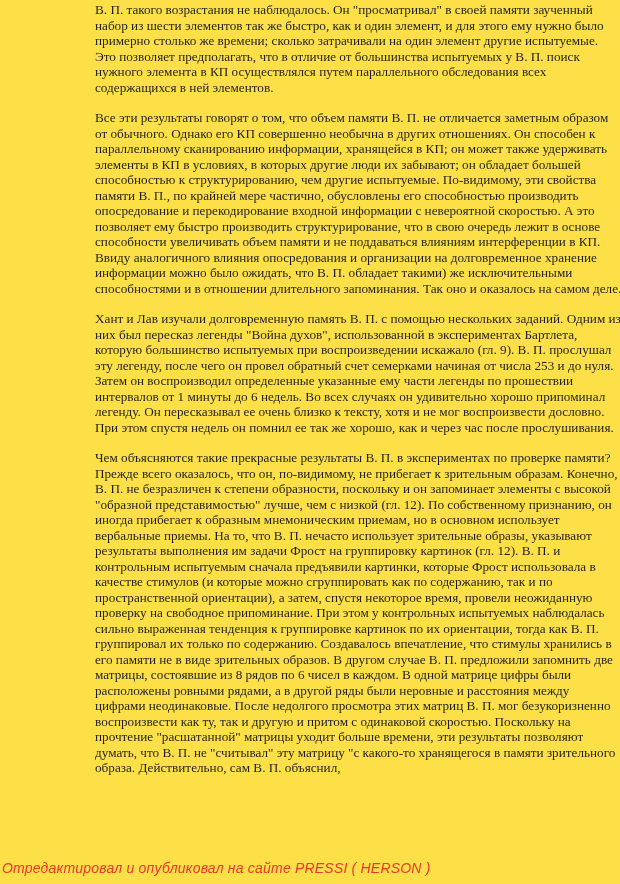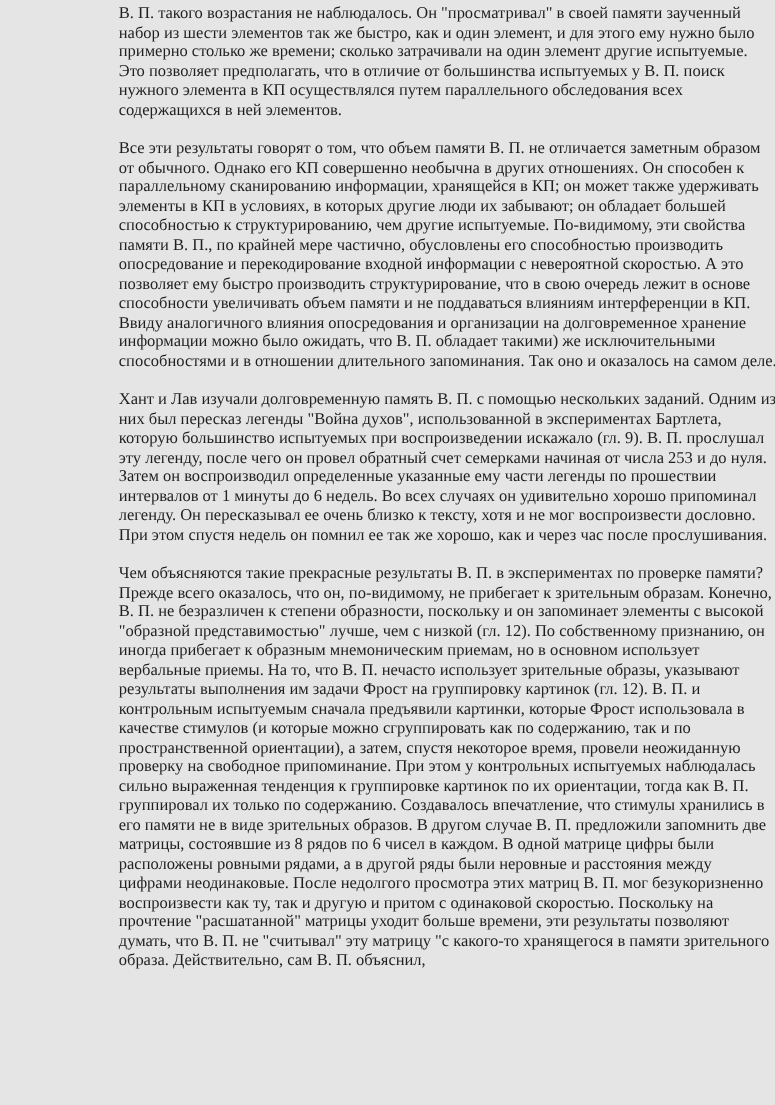--- a/index.html
+++ b/index.html
@@ -40,20 +40,21 @@
     font-family: "Liberation Sans", sans-serif;
     font-style: italic;
     font-size: 14px;
     letter-spacing: 0.2px;
     white-space: nowrap;
   }
 </style>
 </head>
 <body>
 
-<div class="page" style="background: #e5e5e5;">
+<div class="page" style="background: #fde047;">
   <div class="text-column" style="color: rgb(31, 31, 31);">
     <p class="para">В. П. такого возрастания не наблюдалось. Он "просматривал" в своей памяти заученный набор из шести элементов так же быстро, как и один элемент, и для этого ему нужно было примерно столько же времени; сколько затрачивали на один элемент другие испытуемые. Это позволяет предполагать, что в отличие от большинства испытуемых у В. П. поиск нужного элемента в КП осуществлялся путем параллельного обследования всех содержащихся в ней элементов.</p>
     <p class="para">Все эти результаты говорят о том, что объем памяти В. П. не отличается заметным образом от обычного. Однако его КП совершенно необычна в других отношениях. Он способен к параллельному сканированию информации, хранящейся в КП; он может также удерживать элементы в КП в условиях, в которых другие люди их забывают; он обладает большей способностью к структурированию, чем другие испытуемые. По-видимому, эти свойства памяти В. П., по крайней мере частично, обусловлены его способностью производить опосредование и перекодирование входной информации с невероятной скоростью. А это позволяет ему быстро производить структурирование, что в свою очередь лежит в основе способности увеличивать объем памяти и не поддаваться влияниям интерференции в КП. Ввиду аналогичного влияния опосредования и организации на долговременное хранение информации можно было ожидать, что В. П. обладает такими) же исключительными способностями и в отношении длительного запоминания. Так оно и оказалось на самом деле.</p>
     <p class="para">Хант и Лав изучали долговременную память В. П. с помощью нескольких заданий. Одним из них был пересказ легенды "Война духов", использованной в экспериментах Бартлета, которую большинство испытуемых при воспроизведении искажало (гл. 9). В. П. прослушал эту легенду, после чего он провел обратный счет семерками начиная от числа 253 и до нуля. Затем он воспроизводил определенные указанные ему части легенды по прошествии интервалов от 1 минуты до 6 недель. Во всех случаях он удивительно хорошо припоминал легенду. Он пересказывал ее очень близко к тексту, хотя и не мог воспроизвести дословно. При этом спустя недель он помнил ее так же хорошо, как и через час после прослушивания.</p>
     <p class="para">Чем объясняются такие прекрасные результаты В. П. в экспериментах по проверке памяти? Прежде всего оказалось, что он, по-видимому, не прибегает к зрительным образам. Конечно, В. П. не безразличен к степени образности, поскольку и он запоминает элементы с высокой "образной представимостью" лучше, чем с низкой (гл. 12). По собственному признанию, он иногда прибегает к образным мнемоническим приемам, но в основном использует вербальные приемы. На то, что В. П. нечасто использует зрительные образы, указывают результаты выполнения им задачи Фрост на группировку картинок (гл. 12). В. П. и контрольным испытуемым сначала предъявили картинки, которые Фрост использовала в качестве стимулов (и которые можно сгруппировать как по содержанию, так и по пространственной ориентации), а затем, спустя некоторое время, провели неожиданную проверку на свободное припоминание. При этом у контрольных испытуемых наблюдалась сильно выраженная тенденция к группировке картинок по их ориентации, тогда как В. П. группировал их только по содержанию. Создавалось впечатление, что стимулы хранились в его памяти не в виде зрительных образов. В другом случае В. П. предложили запомнить две матрицы, состоявшие из 8 рядов по 6 чисел в каждом. В одной матрице цифры были расположены ровными рядами, а в другой ряды были неровные и расстояния между цифрами неодинаковые. После недолгого просмотра этих матриц В. П. мог безукоризненно воспроизвести как ту, так и другую и притом с одинаковой скоростью. Поскольку на прочтение "расшатанной" матрицы уходит больше времени, эти результаты позволяют думать, что В. П. не "считывал" эту матрицу "с какого-то хранящегося в памяти зрительного образа. Действительно, сам В. П. объяснил,</p>
   </div>
+  <div class="footer" style="color: rgb(233, 55, 46);">Отредактировал и опубликовал на сайте PRESSI ( HERSON )</div>
 </div>
 
 </body></html>

